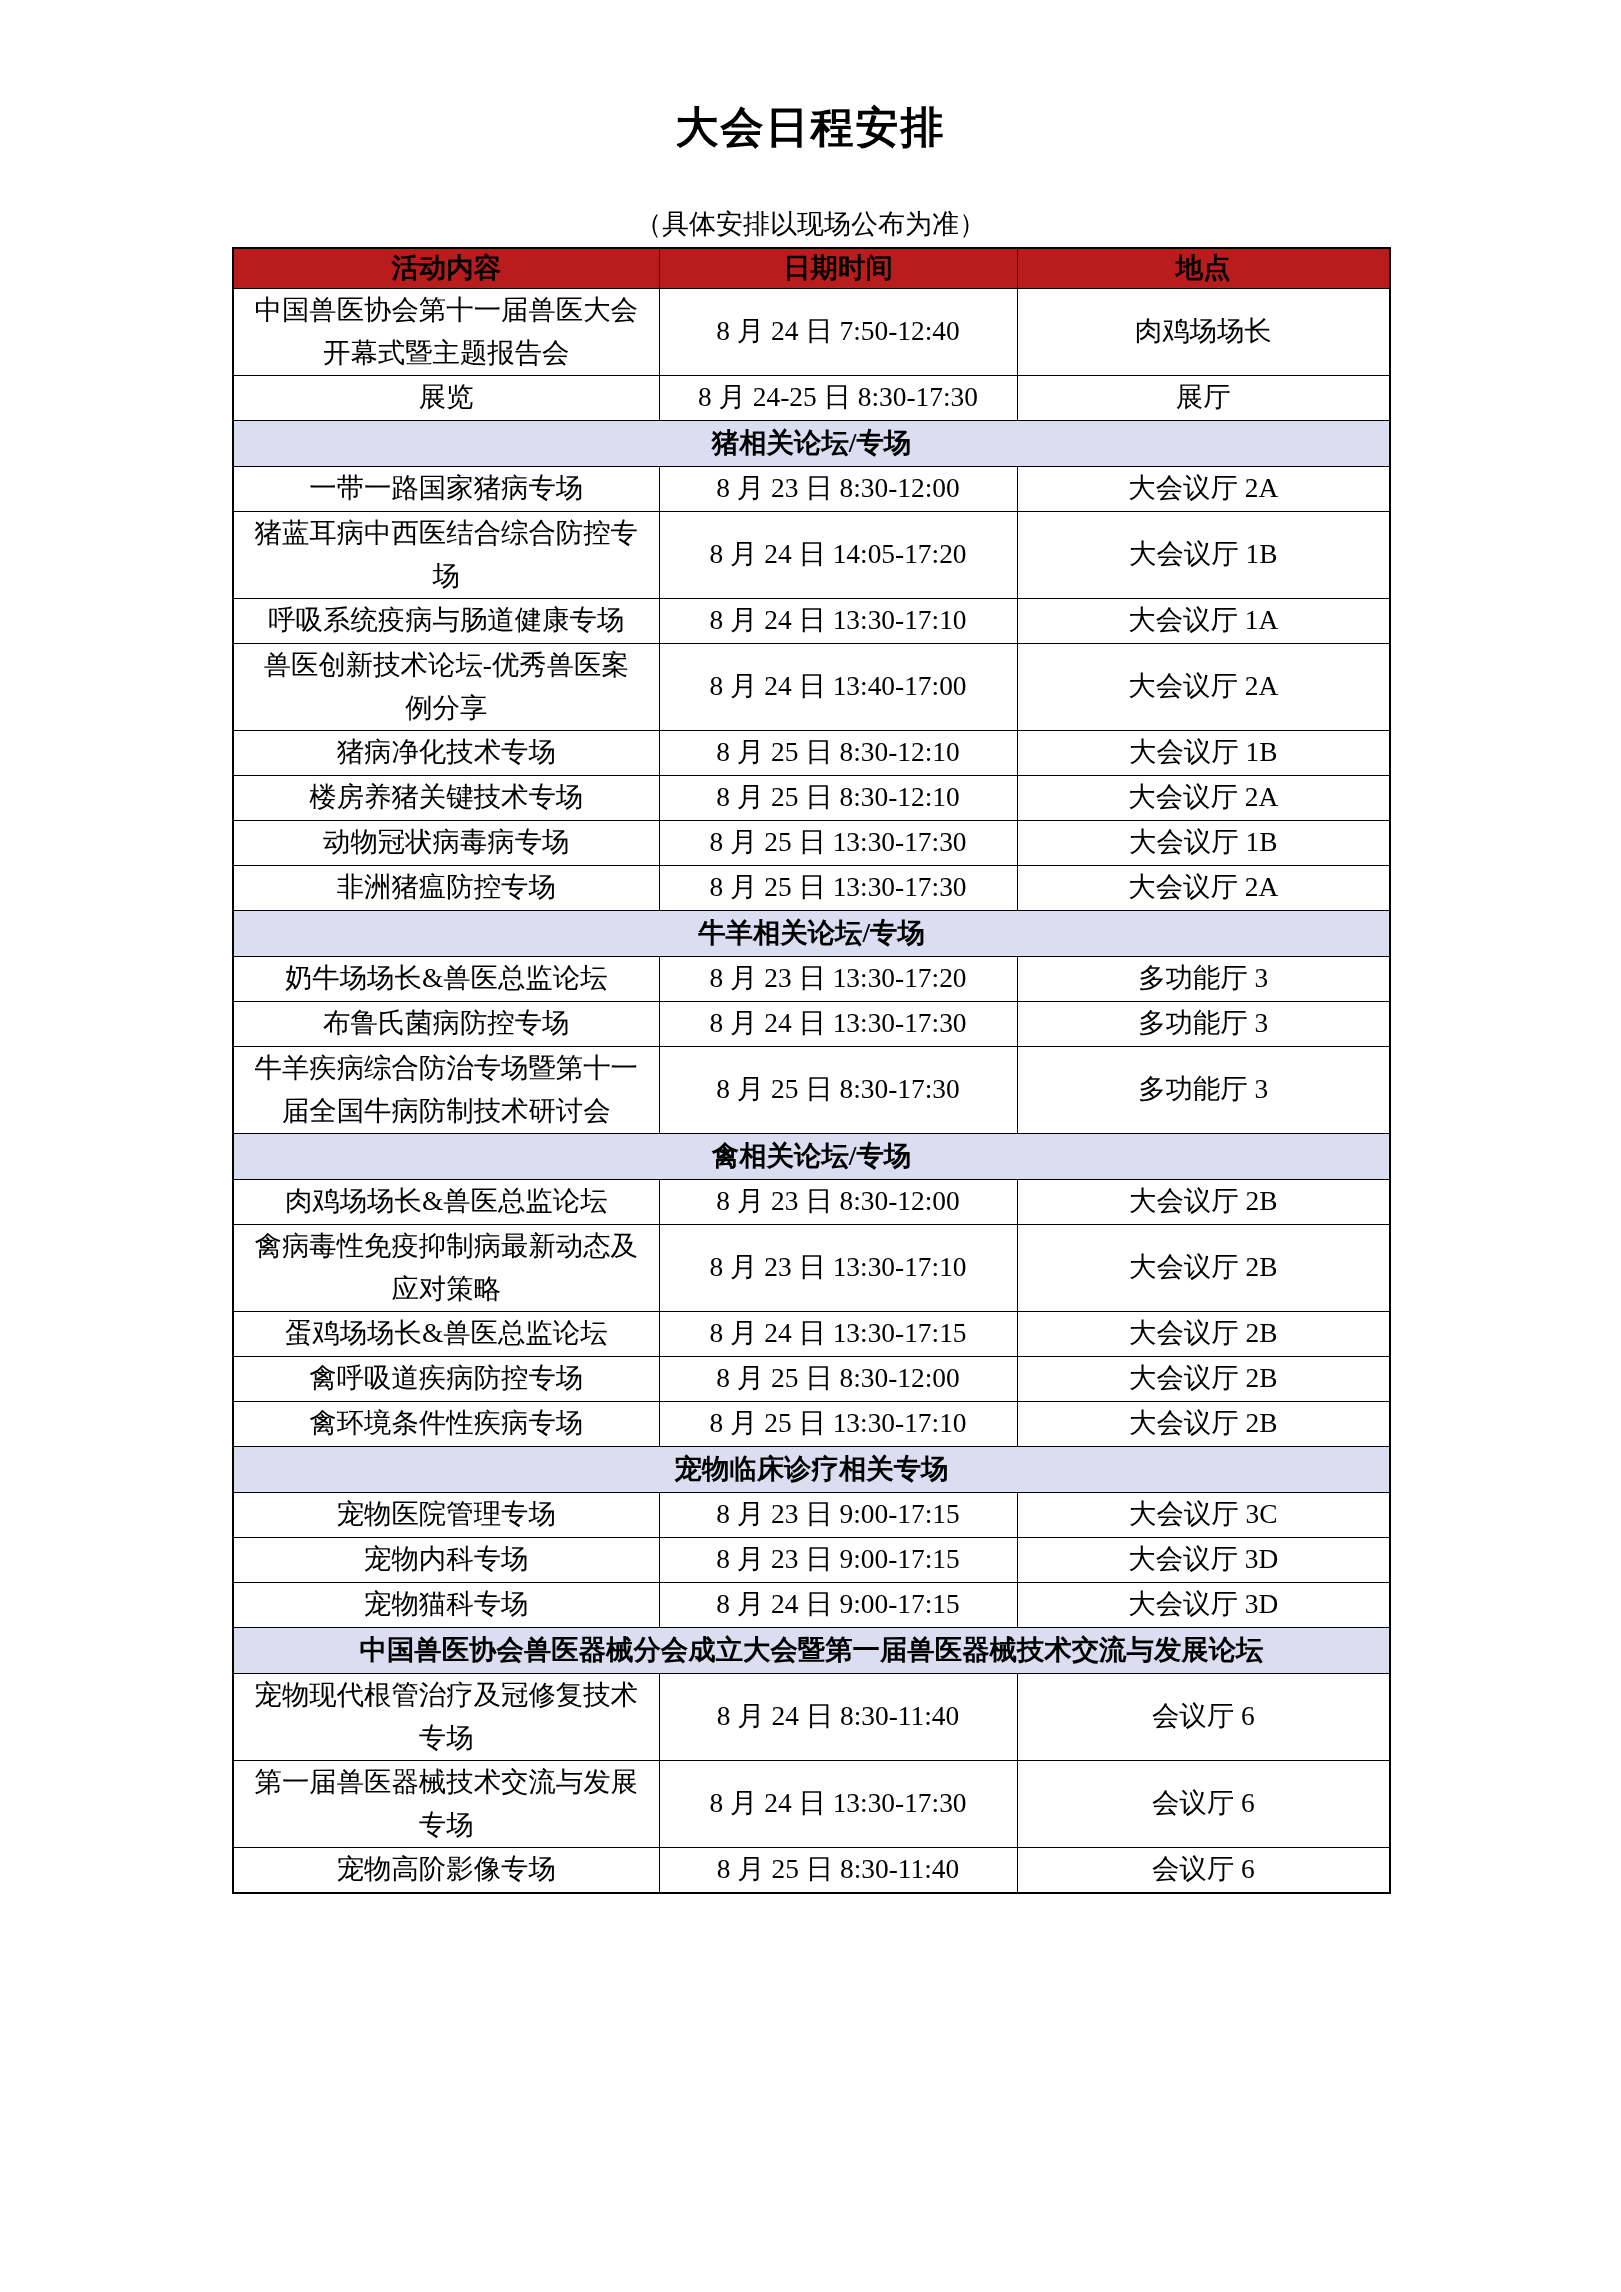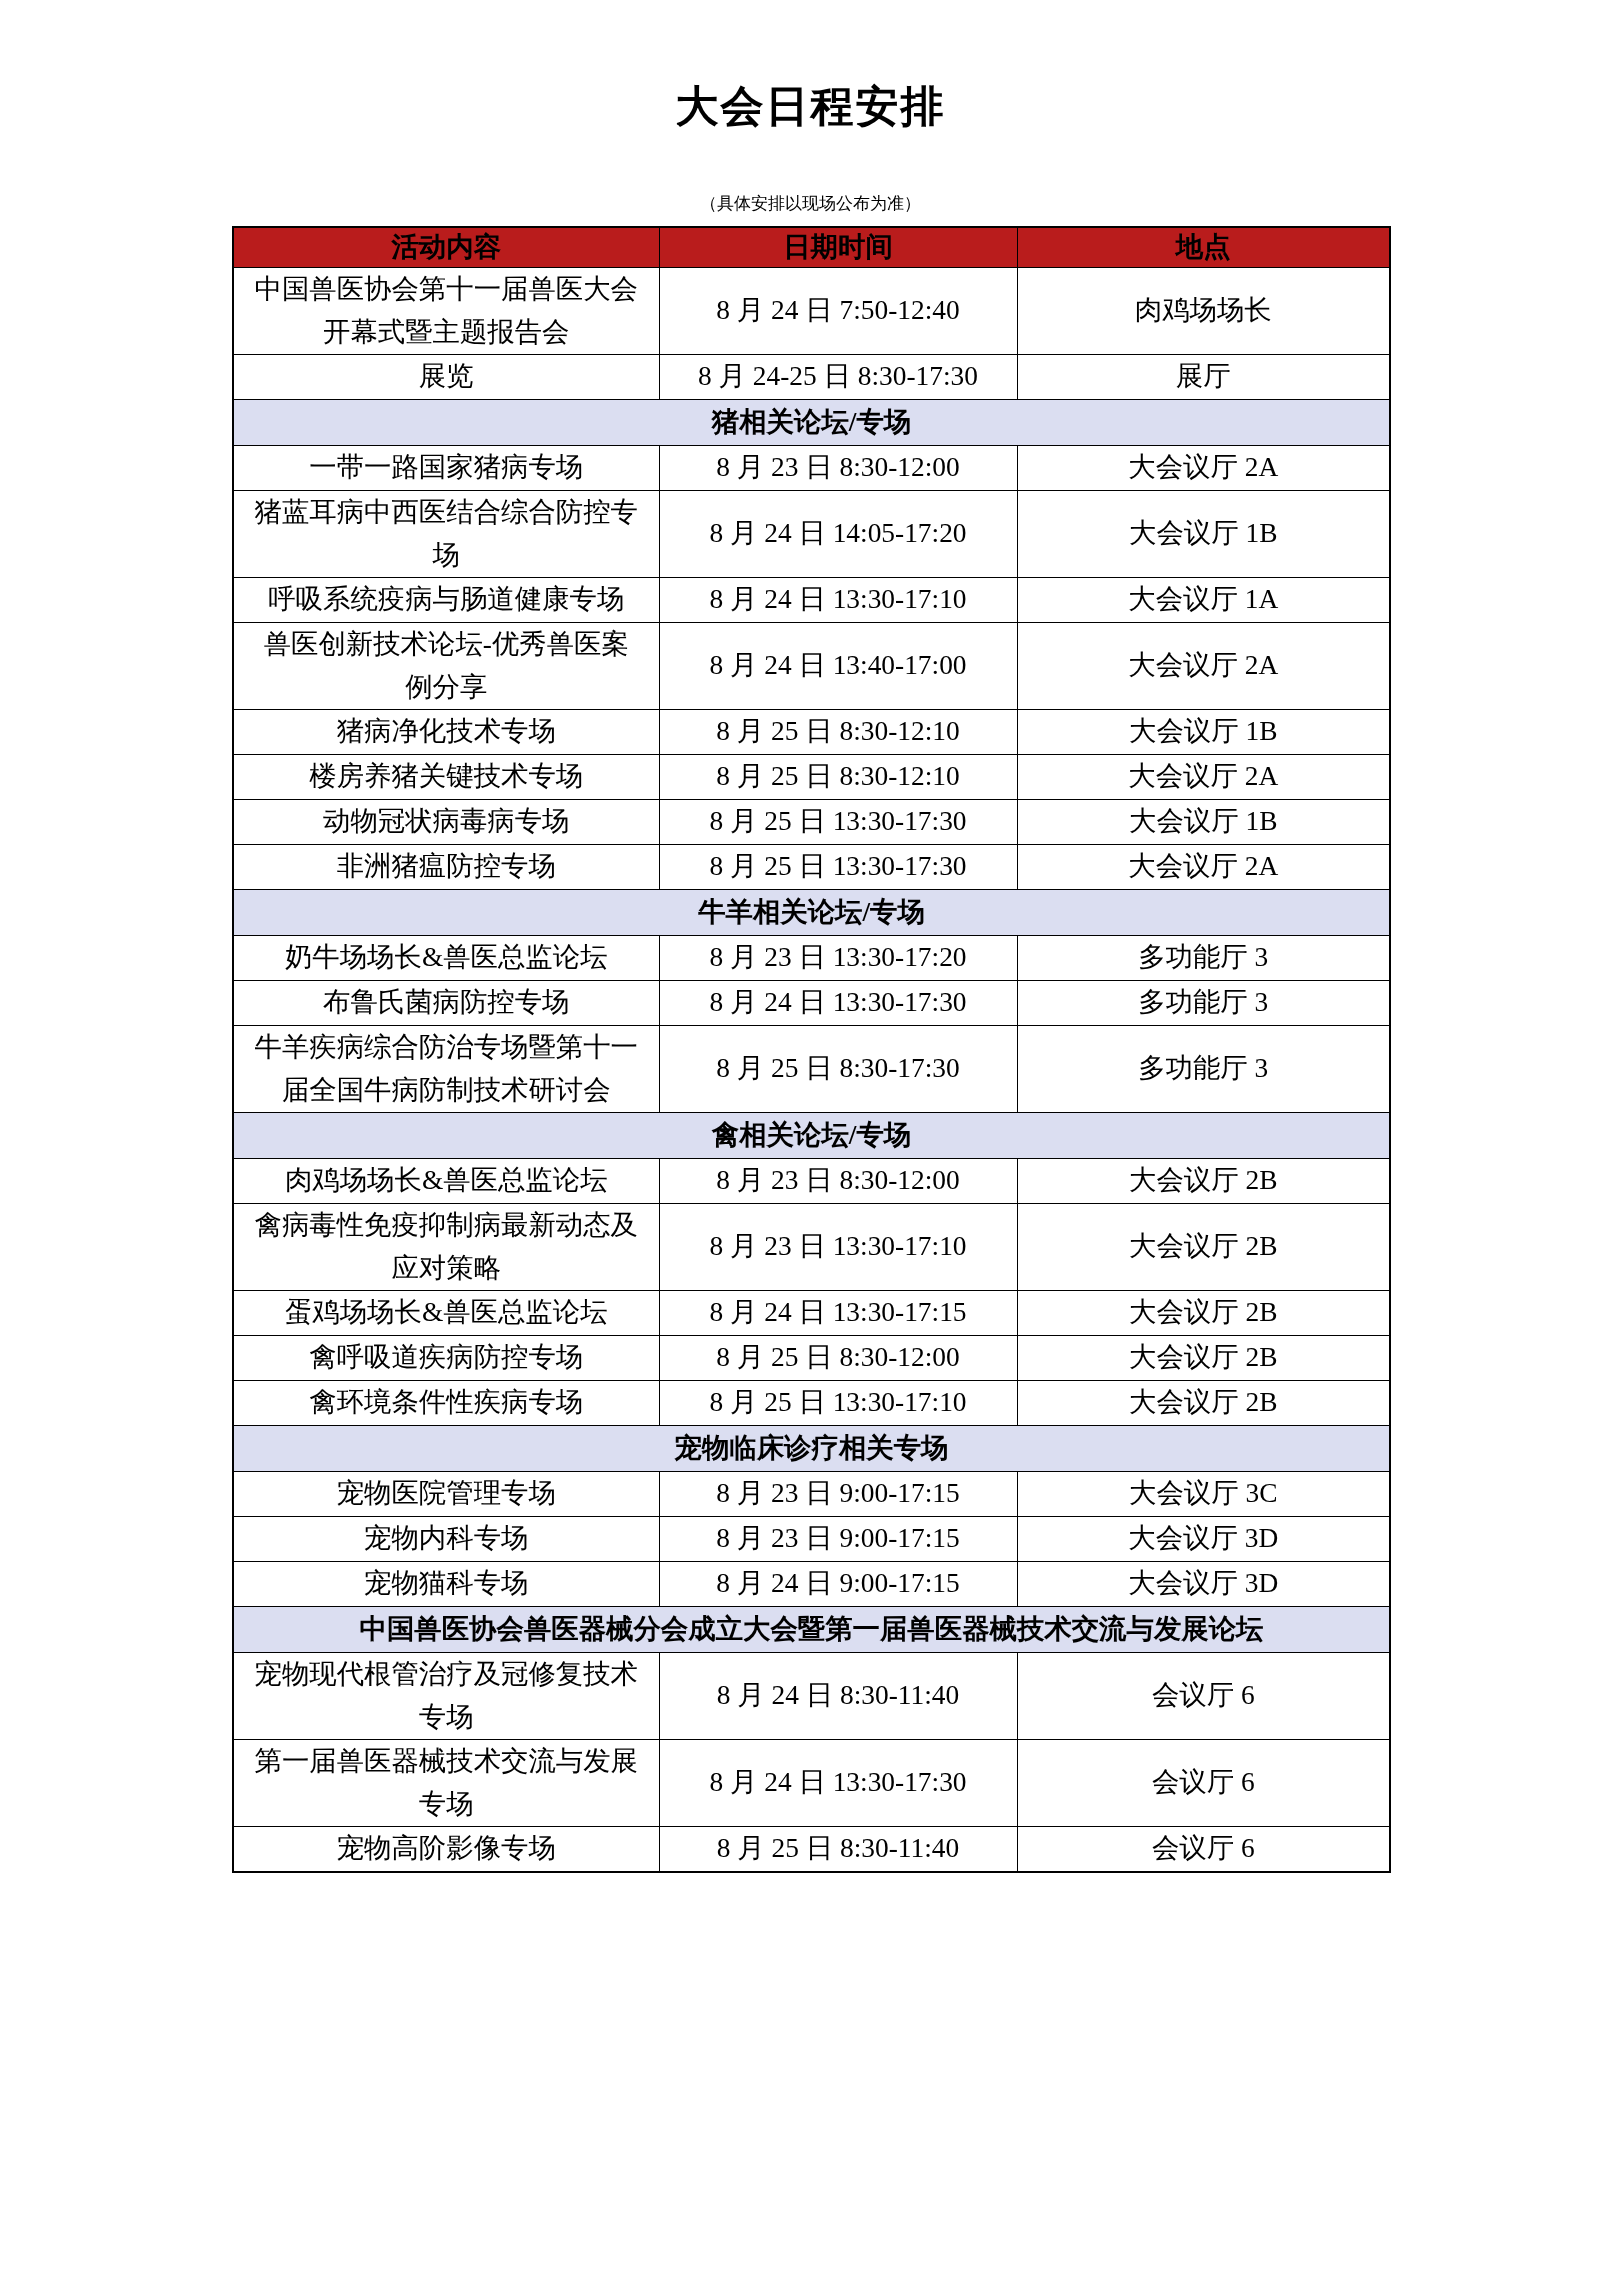--- a/index.html
+++ b/index.html
@@ -10,31 +10,31 @@
   .page {
     position: relative;
     width: 1621px;
     height: 2293px;
     background: #ffffff;
     font-family: "Liberation Serif", "DejaVu Serif", serif;
     color: #000000;
     overflow: hidden;
   }
   .doc-title {
-    padding-top: 81px;
+    padding-top: 102px;
     text-align: center;
     font-size: 43px;
     font-weight: bold;
     line-height: 51px;
     letter-spacing: 2px;
   }
   .doc-subtitle {
     margin-top: 55px;
     text-align: center;
-    font-size: 17px;
+    font-size: 27px;
     line-height: 33px;
   }
   table.schedule {
     margin-left: 232px;
     margin-top: 5.9px;
     width: 1158px;
     border-collapse: collapse;
     table-layout: fixed;
     border: 2px solid #000000;
     border-bottom-width: 2.9px;

